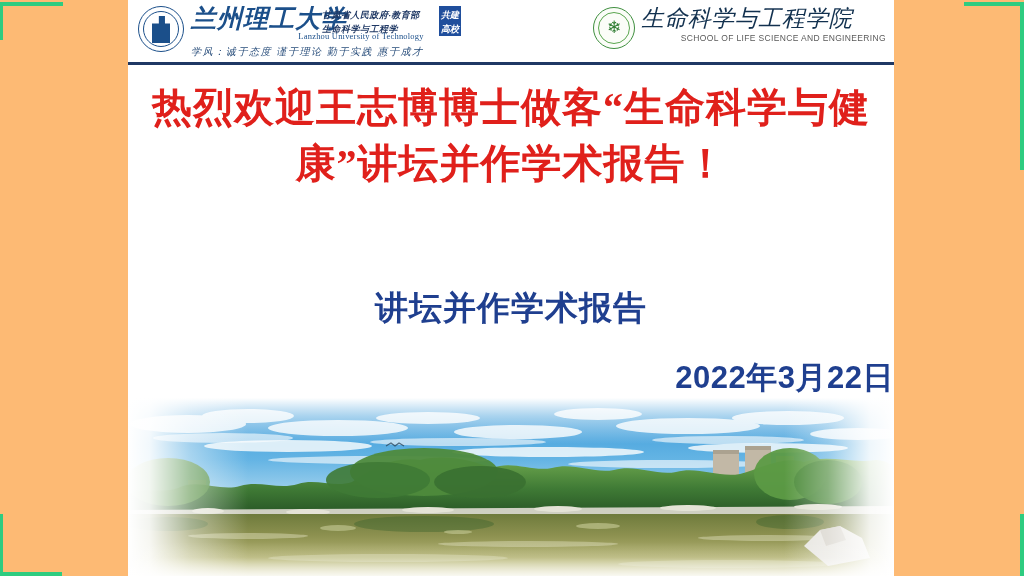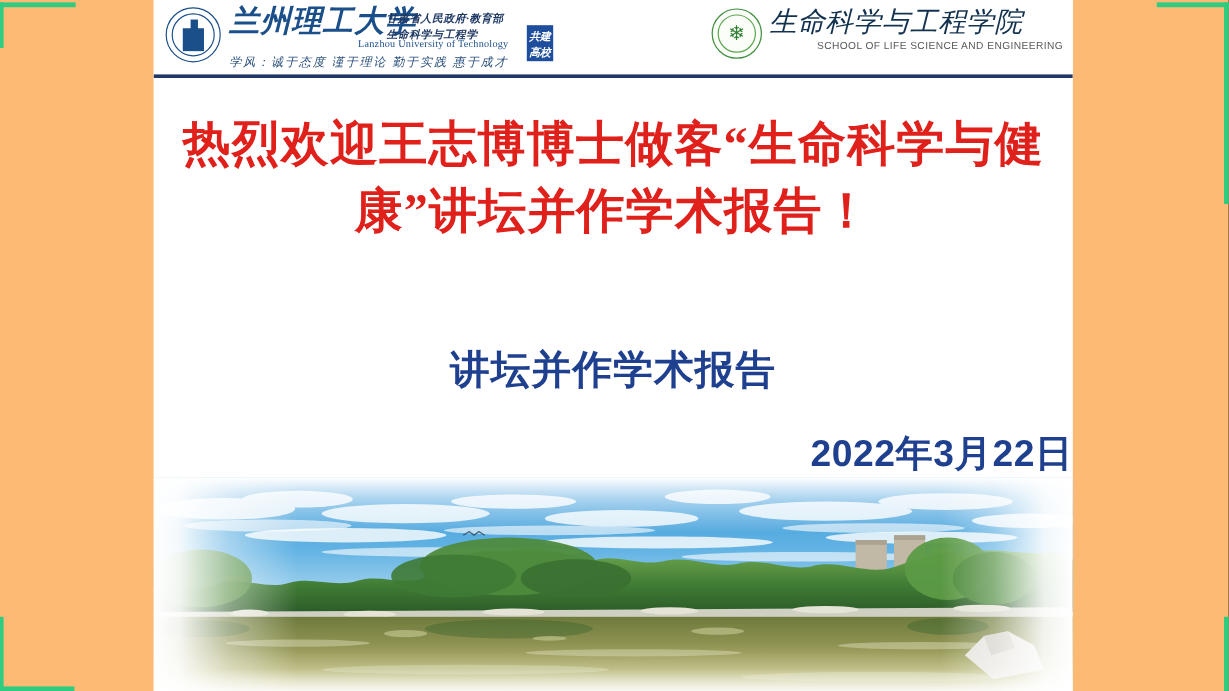--- a/index.html
+++ b/index.html
@@ -88,21 +88,20 @@
     font-family:"Liberation Serif","DejaVu Serif",serif;
     font-size:9px; font-weight:bold; font-style:italic; color:#1f3864;
     line-height:14px; letter-spacing:.5px;
   }
   #cobadge{
     position:absolute; left:311px; top:6px;
     width:22px; height:30px; background:#1f4e9c;
     color:#fff; font-size:9px; font-weight:bold; font-style:italic;
     line-height:14px; text-align:center; padding-top:2px;
     font-family:"Liberation Serif","DejaVu Serif",serif;
-    margin-top:15px;
   }
 
   
   #school-logo{
     position:absolute; right:8px; top:4px; height:52px;
     display:flex; align-items:flex-start;
   }
   .seal-green{
     width:42px; height:42px; border-radius:50%;
     border:1.5px solid #3f8f3f; position:relative; flex:0 0 auto;
@@ -125,21 +124,21 @@
     letter-spacing:.5px; white-space:nowrap;
   }
   #school-en{
     font-family:"Liberation Sans","DejaVu Sans",sans-serif;
     font-size:8.5px; color:#5a5a5a; letter-spacing:.35px;
     line-height:10px; white-space:nowrap;margin-left:40px;
   }
 
   
   #headline{
-    position:absolute; left:18px; right:18px; top:92px;
+    position:absolute; left:18px; right:18px; top:80px;
     text-align:center;
     font-family:"Liberation Serif","DejaVu Serif",serif;
     font-weight:bold;
     font-size:40px; line-height:56px;
     color:#e0201b;
     letter-spacing:1px;
   }
 
   
   #subtitle{

